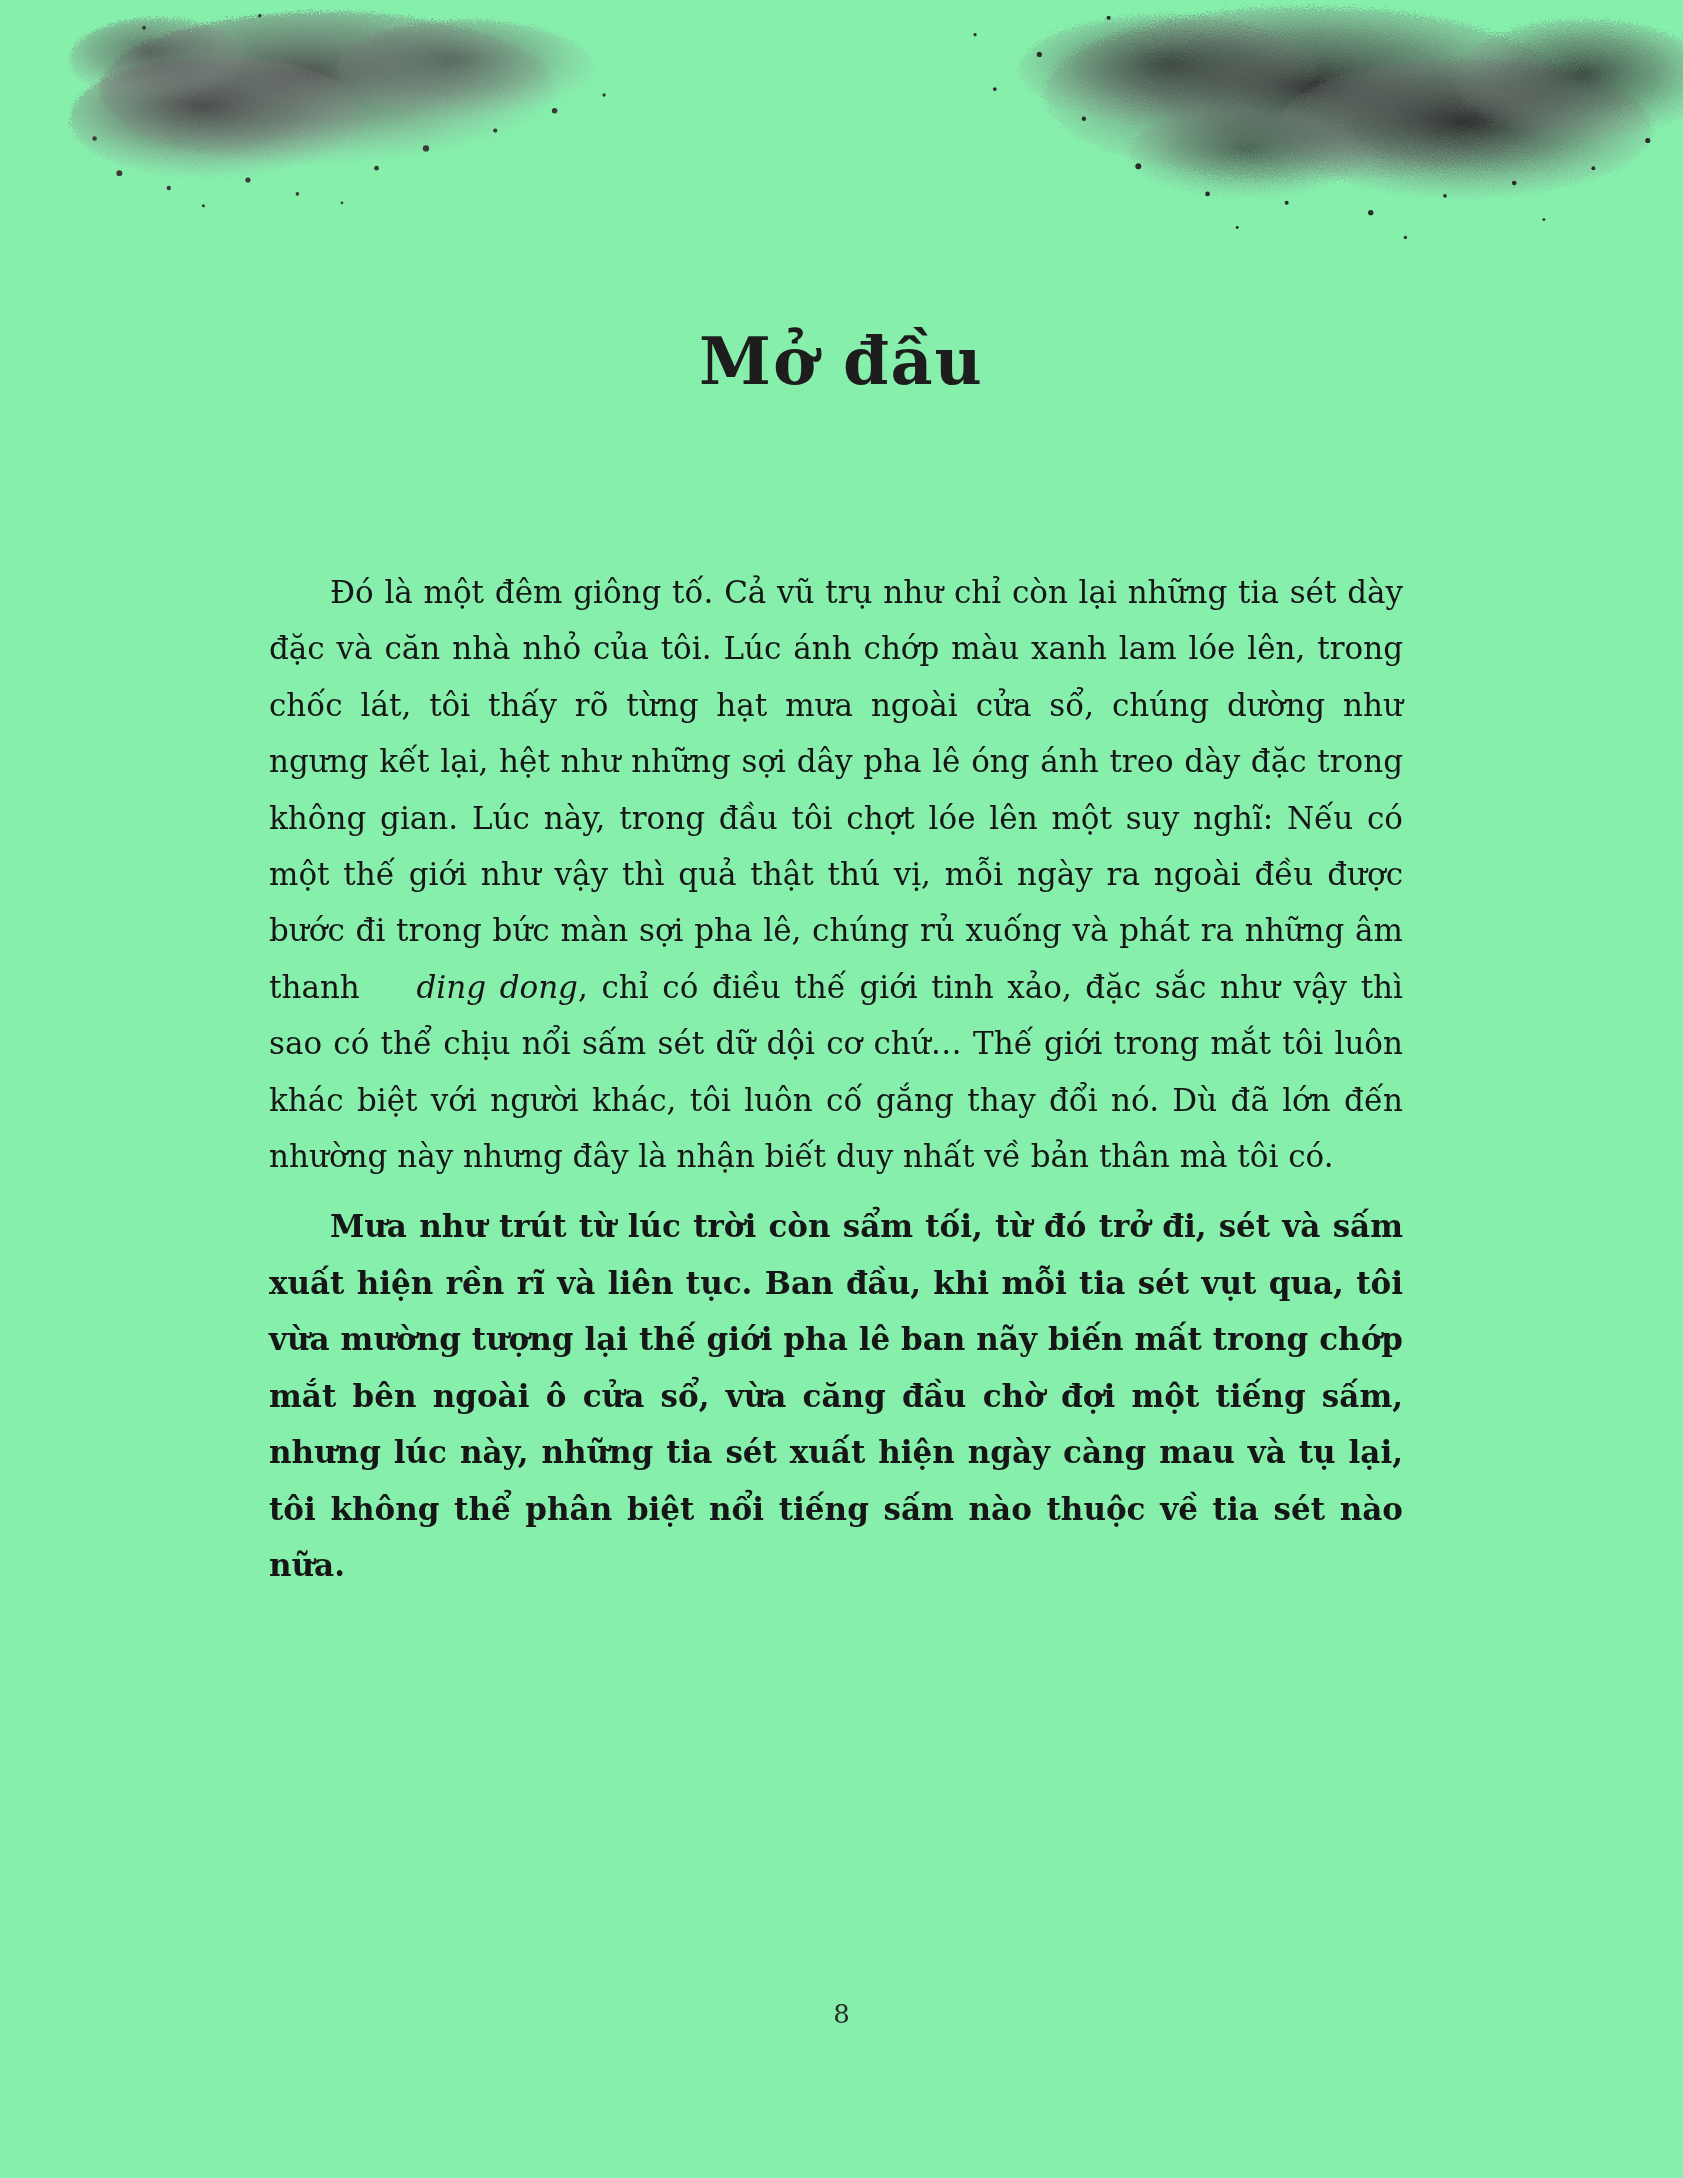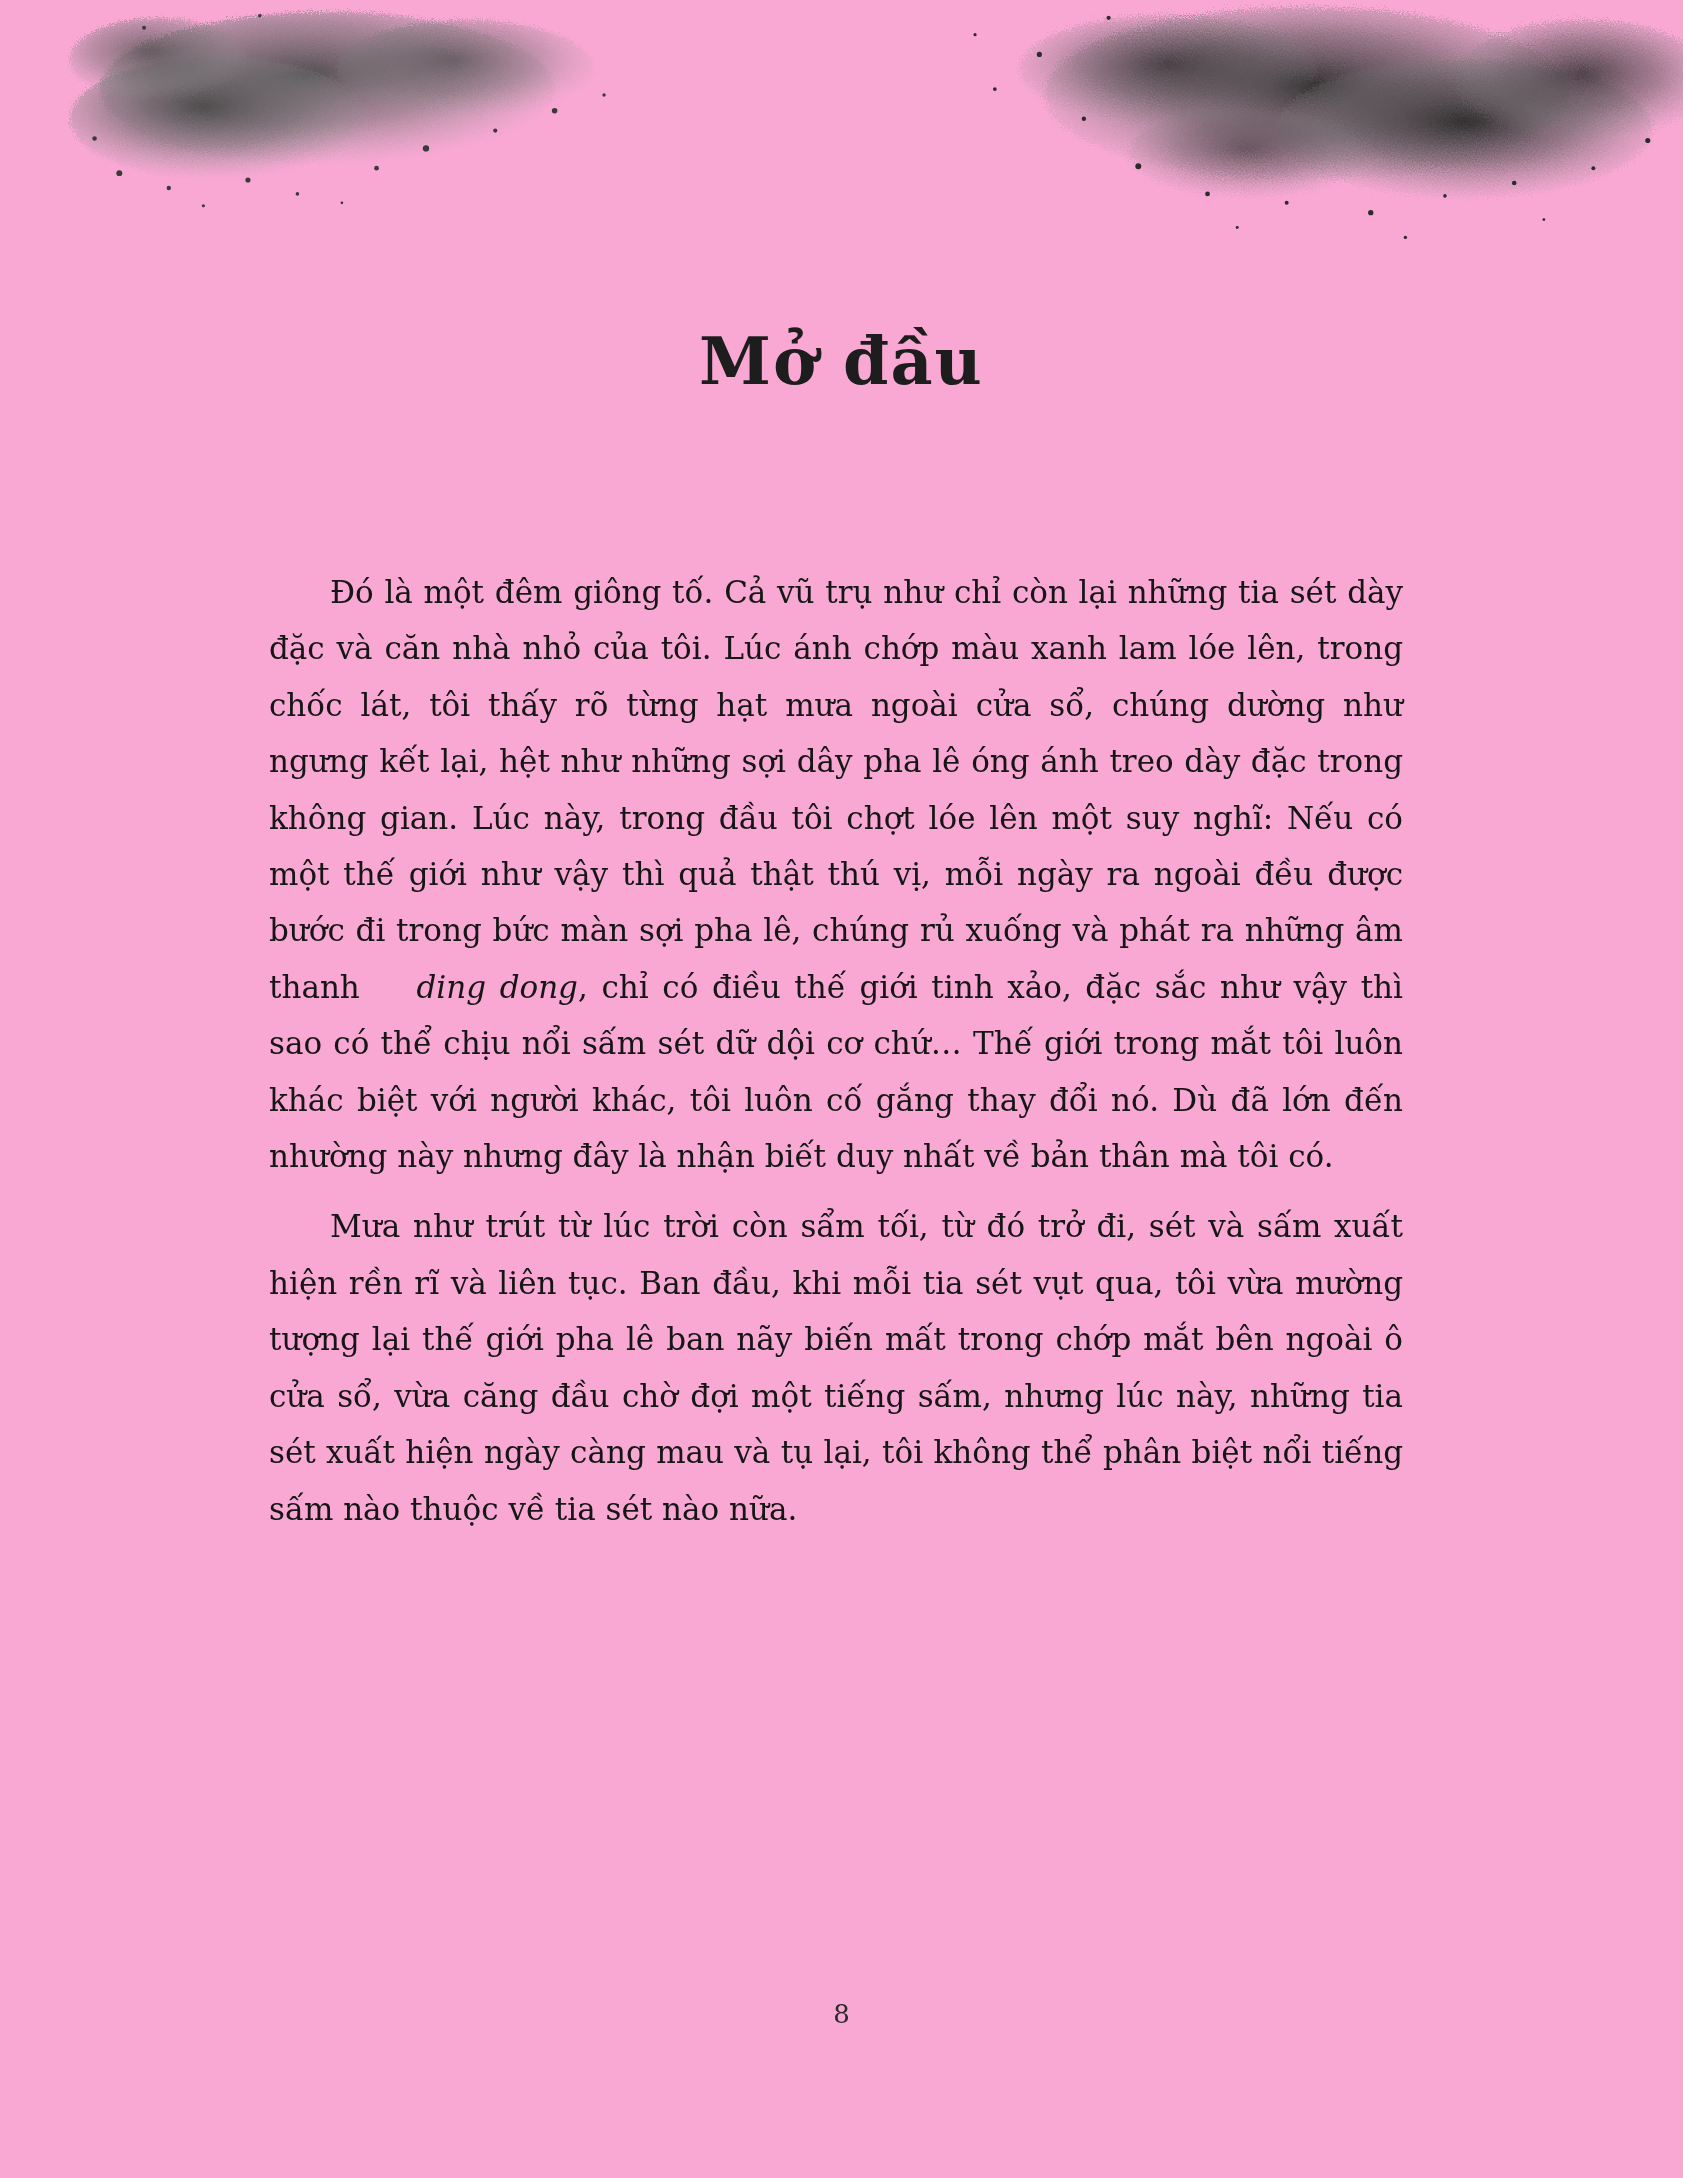--- a/index.html
+++ b/index.html
@@ -5,21 +5,21 @@
 <style>
   html, body {
     margin: 0;
     padding: 0;
     background: #ffffff;
   }
   .page {
     position: relative;
     width: 1683px;
     height: 2178px;
-    background: #f9a8d4;
+    background: #86efac;
     overflow: hidden;
     box-sizing: border-box;
   }
 
   
   .ink-band {
     position: absolute;
     top: 0;
     left: 0;
     width: 1683px;
@@ -53,21 +53,21 @@
     font-size: 31px;
     line-height: 1.82;
     color: #161616;
     text-align: justify;
     text-justify: inter-word;
   }
   .body-text p {
     margin: 0 0 14px 0;
     text-indent: 61px;
   }
-  .body-text p:last-child { margin-bottom: 0; }
+  .body-text p:last-child { margin-bottom: 0; font-weight: bold; }
   .body-text em { font-style: italic; margin-left: 43px; }
 
   
   .page-number {
     position: absolute;
     bottom: 149px;
     left: 0;
     width: 1683px;
     text-align: center;
     font-family: "DejaVu Serif", serif;

